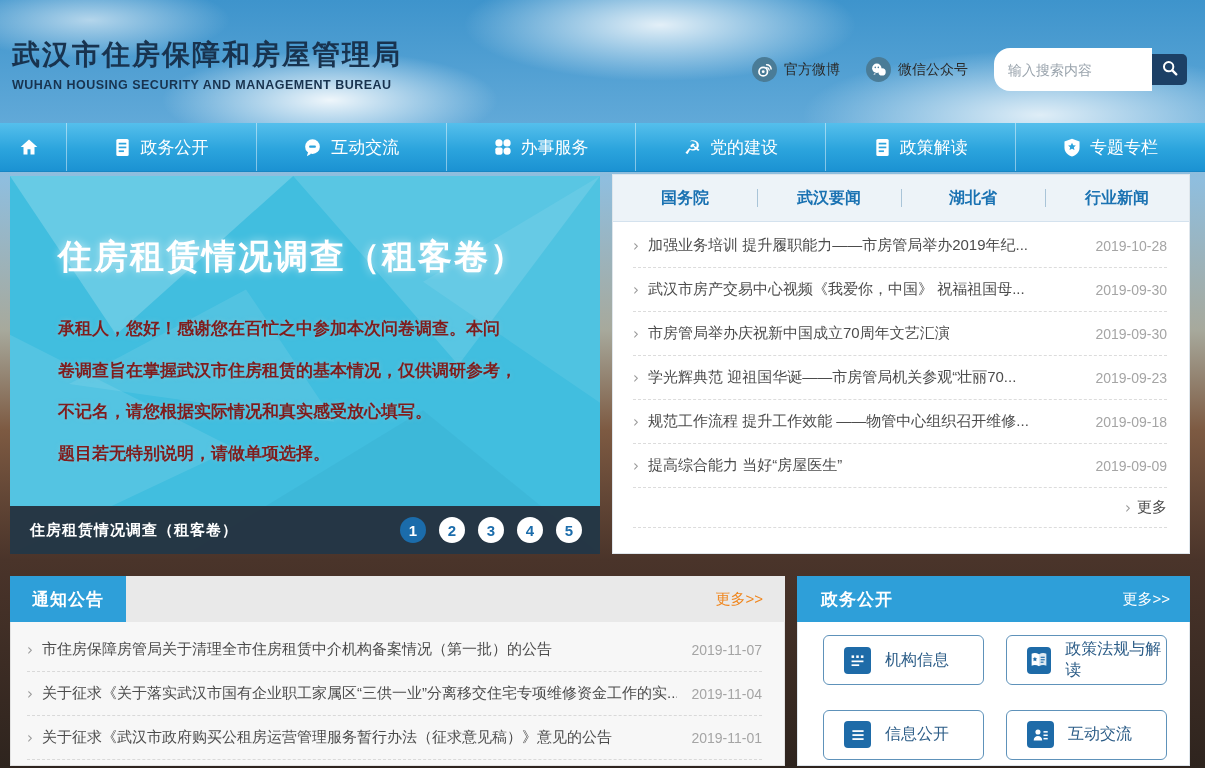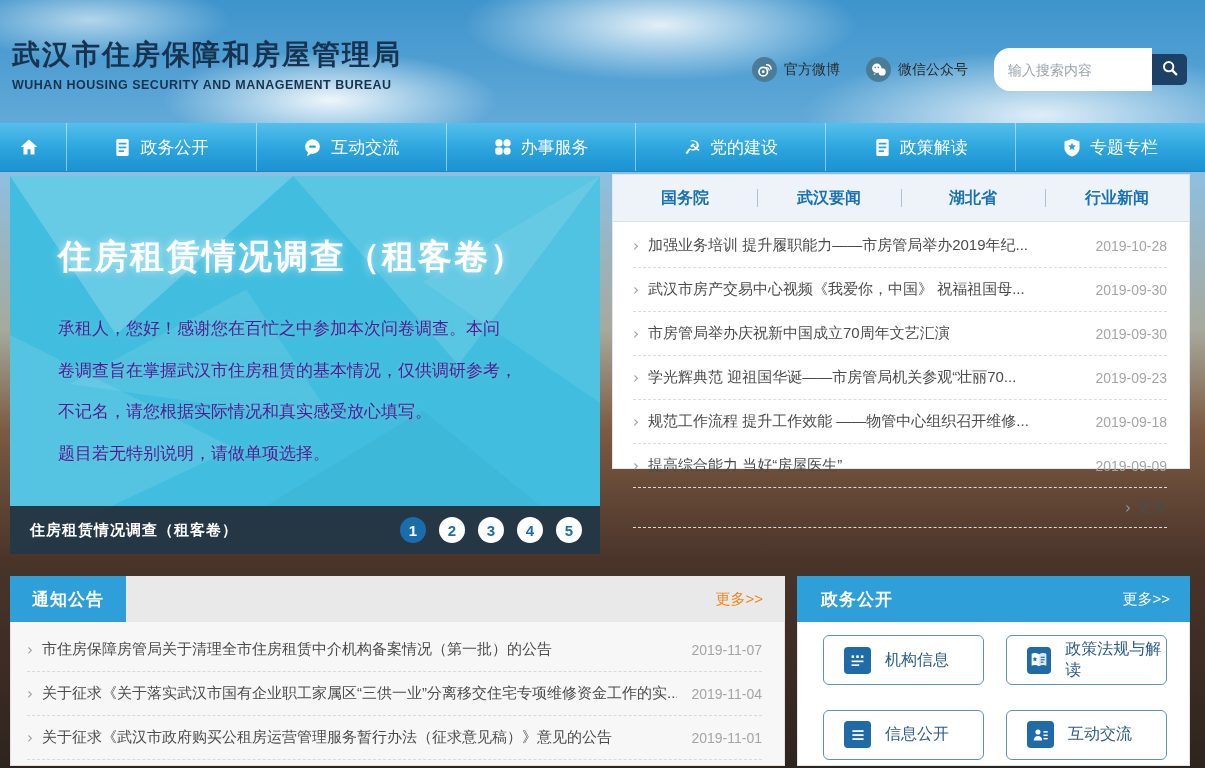--- a/index.html
+++ b/index.html
@@ -51,33 +51,33 @@
     background:#41bedf; }
   .tri { position:absolute; inset:0; }
   .t1 { clip-path:polygon(0 0,48% 0,18% 42%); background:rgba(255,255,255,.20); }
   .t2 { clip-path:polygon(48% 0,100% 0,76% 50%); background:rgba(255,255,255,.13); }
   .t3 { clip-path:polygon(100% 0,100% 60%,70% 28%); background:rgba(255,255,255,.08); }
   .t4 { clip-path:polygon(0 42%,0 100%,38% 72%); background:rgba(255,255,255,.10); }
   .t5 { clip-path:polygon(30% 100%,70% 62%,100% 100%); background:rgba(0,70,110,.05); }
   .t6 { clip-path:polygon(10% 55%,40% 30%,55% 65%); background:rgba(255,255,255,.09); }
   .banner-title { position:absolute; left:48px; top:58px; width:520px; color:#fff; font-size:34px;
     font-weight:bold; letter-spacing:2px; text-shadow:0 0 8px rgba(255,255,255,.65); }
-  .banner-text { position:absolute; left:48px; top:132px; width:500px; color:#4c1d95; font-size:17px;
-    font-weight:normal; line-height:2.45; text-shadow:0 0 5px rgba(120,200,220,.8); }
+  .banner-text { position:absolute; left:48px; top:132px; width:500px; color:#7f1d1d; font-size:17px;
+    font-weight:bold; line-height:2.45; text-shadow:0 0 5px rgba(120,200,220,.8); }
   .banner-cap { position:absolute; left:0; bottom:0; width:100%; height:48px;
     background:rgba(36,49,62,.96); display:flex; align-items:center; justify-content:space-between;
     padding:0 18px 0 20px; }
   .cap-text { color:#fff; font-size:15px; font-weight:bold; letter-spacing:1px; }
   .dots { display:flex; gap:13px; }
   .dot { width:26px; height:26px; border-radius:50%; background:#fff; color:#1b6cab; font-size:15px;
     font-weight:bold; display:flex; align-items:center; justify-content:center; cursor:pointer; }
   .dot.active { background:#1b6cab; color:#fff; }
 
   
-  .news { flex:1; background:#fff; border:1px solid #dfe6ec; height:295px; margin-top:-2px; }
+  .news { flex:1; background:#fff; border:1px solid #dfe6ec; height:380px; margin-top:-2px; }
   .tabs { height:47px; background:#edf3f8; border-bottom:1px solid #d4e2ee; display:flex;
     align-items:stretch; }
   .tab { flex:1; display:flex; align-items:center; justify-content:center; font-size:16px;
     font-weight:bold; color:#1a72b2; cursor:pointer; position:relative; }
   .tab + .tab::before { content:""; position:absolute; left:0; top:14px; height:18px; width:1px;
     background:#a9c4d8; }
   .tab.active { background:#f0862a; color:#fff; }
   .tab.active::before, .tab.active + .tab::before { display:none; }
   .news-list { padding:2px 22px 0 20px; }
   .news-item { height:44px; display:flex; align-items:center; border-bottom:1px dashed #dcdcdc;

